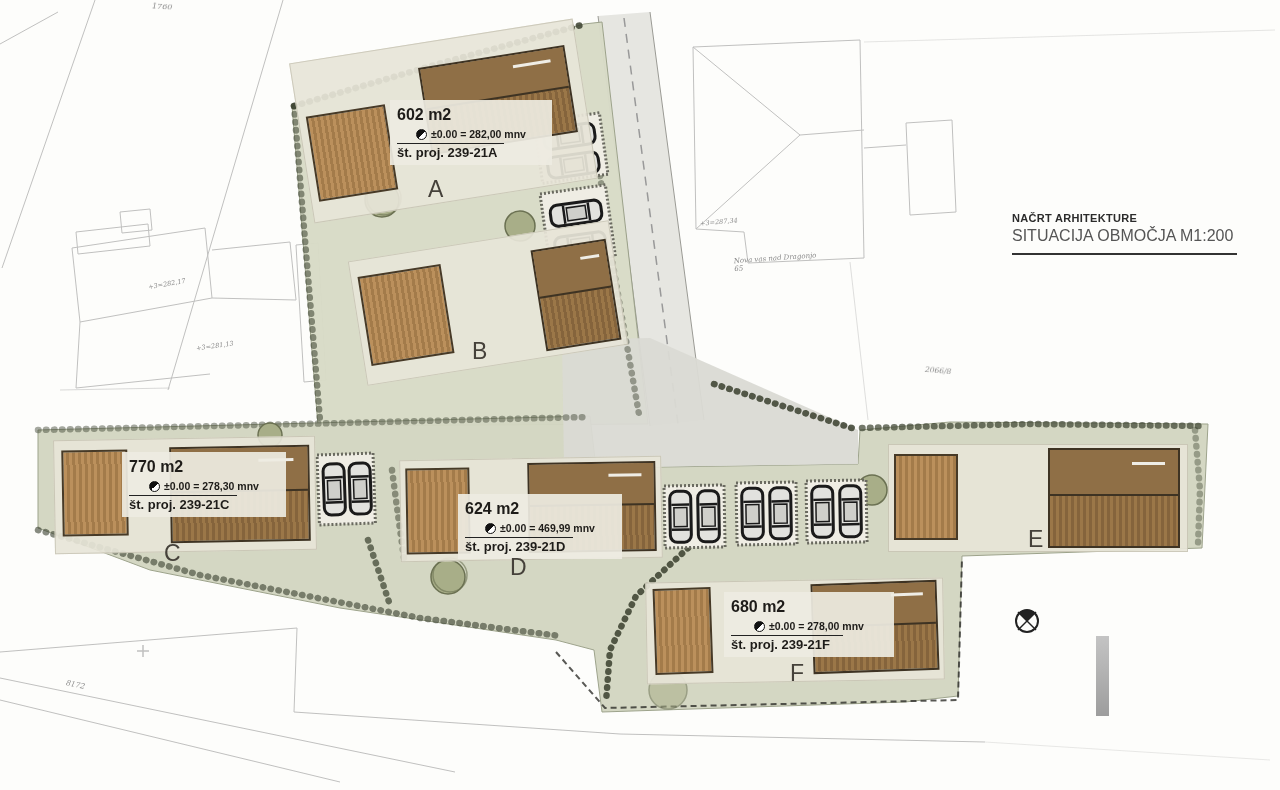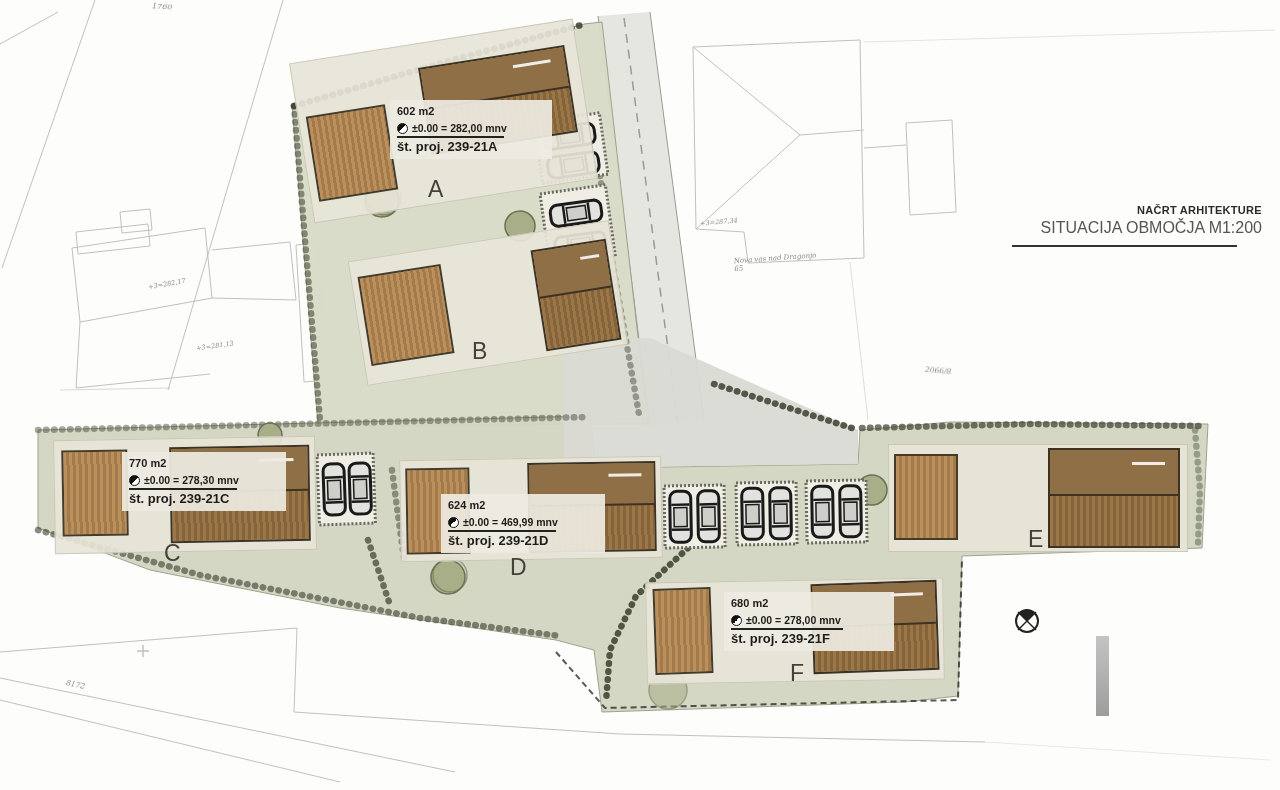--- a/index.html
+++ b/index.html
@@ -12,32 +12,32 @@
   .house{position:absolute;background:repeating-linear-gradient(90deg,#9b7748 0 3px,#85643c 3px 6px);
          border:2px solid #3e3323;box-sizing:border-box;}
   .house::before{content:"";position:absolute;left:0;top:0;right:0;height:46%;
          background:#8f6f46;border-bottom:2px solid #3e3323;}
   .house::after{content:"";position:absolute;right:10%;top:12%;width:26%;height:3px;background:#efede6;}
   .deck{position:absolute;background:repeating-linear-gradient(90deg,#bb905c 0 3px,#a37b4a 3px 6px);
          border:2px solid #473a27;box-sizing:border-box;}
   
   .plate{position:absolute;background:rgba(238,235,226,.92);padding:5px 7px 4px 7px;
          font-size:10.5px;font-weight:700;color:#1e1c19;line-height:1.25;}
-  .l-area{font-size:11px;}
-  .l-elev{position:relative;display:flex;align-items:center;gap:4px;margin:3px 0 4px 0;font-size:10.5px;}
+  .l-area{font-size:16px;}
+  .l-elev{position:relative;display:flex;align-items:center;gap:4px;margin:3px 0 4px 0;font-size:10.5px;justify-content:center;}
   .l-elev::after{content:"";position:absolute;left:0;bottom:-3px;width:72%;height:1.5px;background:#222;}
   .bm{width:9px;height:9px;border:1px solid #111;border-radius:50%;
       background:linear-gradient(135deg,#111 50%,#fff 50%);flex:0 0 auto;}
   .l-proj{font-size:13px;}
   .plot-letter{position:absolute;font-size:23px;color:#45413a;font-weight:500;letter-spacing:1px;}
   
   .ann{position:absolute;font-size:7.5px;color:#8a8a8a;white-space:nowrap;
        font-family:"DejaVu Serif",serif;font-style:italic;}
   
-  .title-block{position:absolute;left:1012px;top:204px;width:250px;text-align:right;}
+  .title-block{position:absolute;left:1012px;top:212px;width:250px;}
   .tb1{font-size:11px;font-weight:700;color:#2b2b2b;letter-spacing:.3px;}
   .tb2{font-size:16px;color:#555;margin-top:3px;}
   .tb-rule{margin-top:8px;height:2px;background:#333;width:225px;}
   
   .gray-bar{position:absolute;left:1096px;top:636px;width:13px;height:80px;
             background:linear-gradient(#c4c4c4,#9d9d9d);}
 </style>
 </head>
 <body>
 
@@ -210,21 +210,21 @@
     <div class="l-proj">št. proj. 239-21A</div>
   </div>
   <div class="plate" style="left:122px;top:452px;width:150px;">
     <div class="l-area">770 m2</div>
     <div class="l-elev">
         <span class="bm"></span>
       <span>±0.00 = 278,30 mnv</span>
       </div>
     <div class="l-proj">št. proj. 239-21C</div>
   </div>
-  <div class="plate" style="left:441px;top:494px;width:150px;">
+  <div class="plate" style="left:458px;top:494px;width:150px;">
     <div class="l-area">624 m2</div>
     <div class="l-elev">
         <span class="bm"></span>
       <span>±0.00 = 469,99 mnv</span>
       </div>
     <div class="l-proj">št. proj. 239-21D</div>
   </div>
   <div class="plate" style="left:724px;top:592px;width:156px;">
     <div class="l-area">680 m2</div>
     <div class="l-elev">

